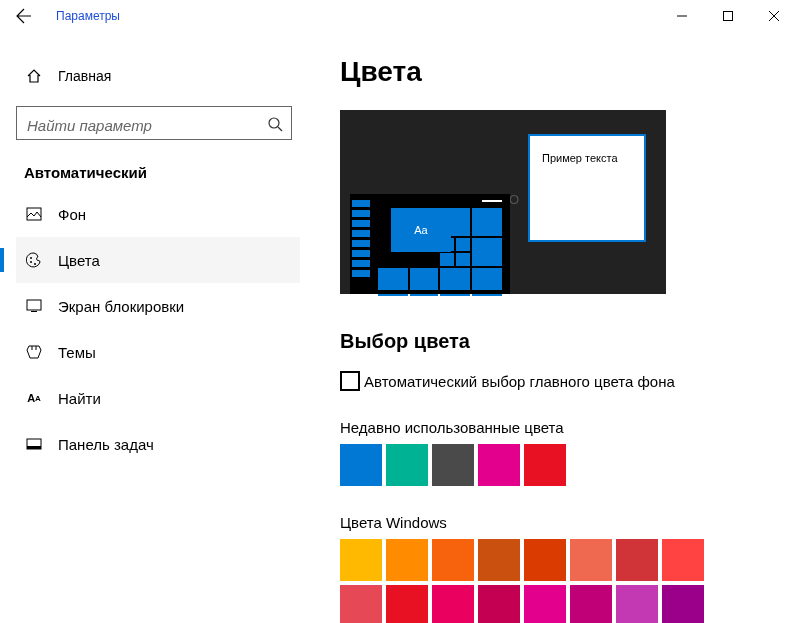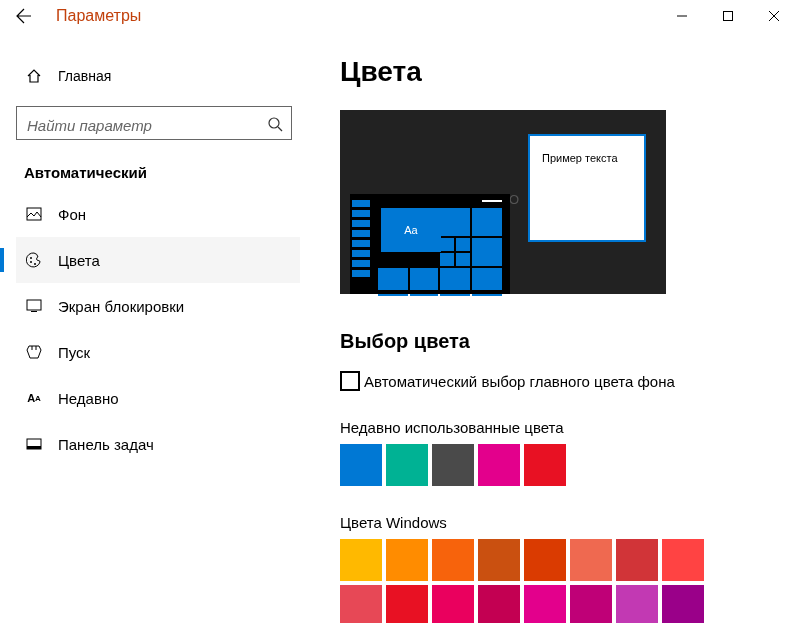--- a/index.html
+++ b/index.html
@@ -17,23 +17,23 @@
   align-items: center;
   height: 32px;
   padding: 0 0 0 8px;
 }
 .titlebar .back-btn {
   width: 32px; height: 32px;
   display: flex; align-items: center; justify-content: center;
   cursor: pointer;
 }
 .titlebar .title {
-  font-size: 16px;
+  font-size: 12px;
   margin-left: 16px;
-  color: #c2410c;
+  color: #1d4ed8;
 }
 .titlebar .controls {
   margin-left: auto;
   display: flex;
 }
 .titlebar .controls .ctl {
   width: 46px; height: 32px;
   display: flex; align-items: center; justify-content: center;
   cursor: pointer;
 }
@@ -115,21 +115,21 @@
   background: #000;
 }
 .prev-task { position:absolute; left:0; bottom:0; width:160px; height:4px; background:#000;}
 .prev-left-col {
   position: absolute; left:0; bottom:4px; width:22px; top:6px;
 }
 .prev-left-col .bar { height:7px; margin-bottom:3px; background:#0078d4; width:18px; margin-left:2px;}
 .prev-start .hline { position:absolute; top:6px; right:8px; width:20px; height:2px; background:#fff;}
 .prev-tiles { position:absolute; left:28px; top:14px; right:6px; bottom:8px; }
 .tile { position:absolute; background:#0078d4; }
-.tile.big { left:3px; top:0; width:60px; height:44px; color:#fff; font-size:11px; display:flex; align-items:center; justify-content:center;}
+.tile.big { left:13px; top:0; width:60px; height:44px; color:#fff; font-size:11px; display:flex; align-items:center; justify-content:center;}
 .tile.t1 { left:62px; top:0; width:30px; height:28px; }
 .tile.t2 { left:94px; top:0; width:30px; height:28px; }
 .tile.t3 { left:62px; top:30px; width:14px; height:13px; }
 .tile.t4 { left:78px; top:30px; width:14px; height:13px; }
 .tile.t5 { left:62px; top:45px; width:14px; height:13px; }
 .tile.t6 { left:78px; top:45px; width:14px; height:13px; }
 .tile.t7 { left:94px; top:30px; width:30px; height:28px; }
 .tile.b1 { left:0; top:60px; width:30px; height:28px; }
 .tile.b2 { left:32px; top:60px; width:28px; height:28px; }
 .tile.b3 { left:62px; top:60px; width:30px; height:28px; }
@@ -243,25 +243,25 @@
           </svg>
         </span>
       <span class="lbl">Экран блокировки</span>
     </div>
     <div class="nav-item">
       <span class="ic">
           <svg width="16" height="16" viewBox="0 0 16 16">
             <path d="M3 2 L13 2 L15 6 L12 14 L4 14 L1 6 Z M6 2 V6 M10 2 V6" stroke="#000" fill="none"></path>
           </svg>
         </span>
-      <span class="lbl">Пуск</span>
+      <span class="lbl">Темы</span>
     </div>
     <div class="nav-item">
       <span class="ic" style="font-size:11px;font-weight:600;">A<span style="font-size:8px">A</span></span>
-      <span class="lbl">Недавно</span>
+      <span class="lbl">Найти</span>
     </div>
     <div class="nav-item">
       <span class="ic">
           <svg width="16" height="16" viewBox="0 0 16 16">
             <rect x="1" y="3" width="14" height="10" stroke="#000" fill="none"></rect>
             <rect x="1" y="10" width="14" height="3" fill="#000"></rect>
           </svg>
         </span>
       <span class="lbl">Панель задач</span>
     </div>

